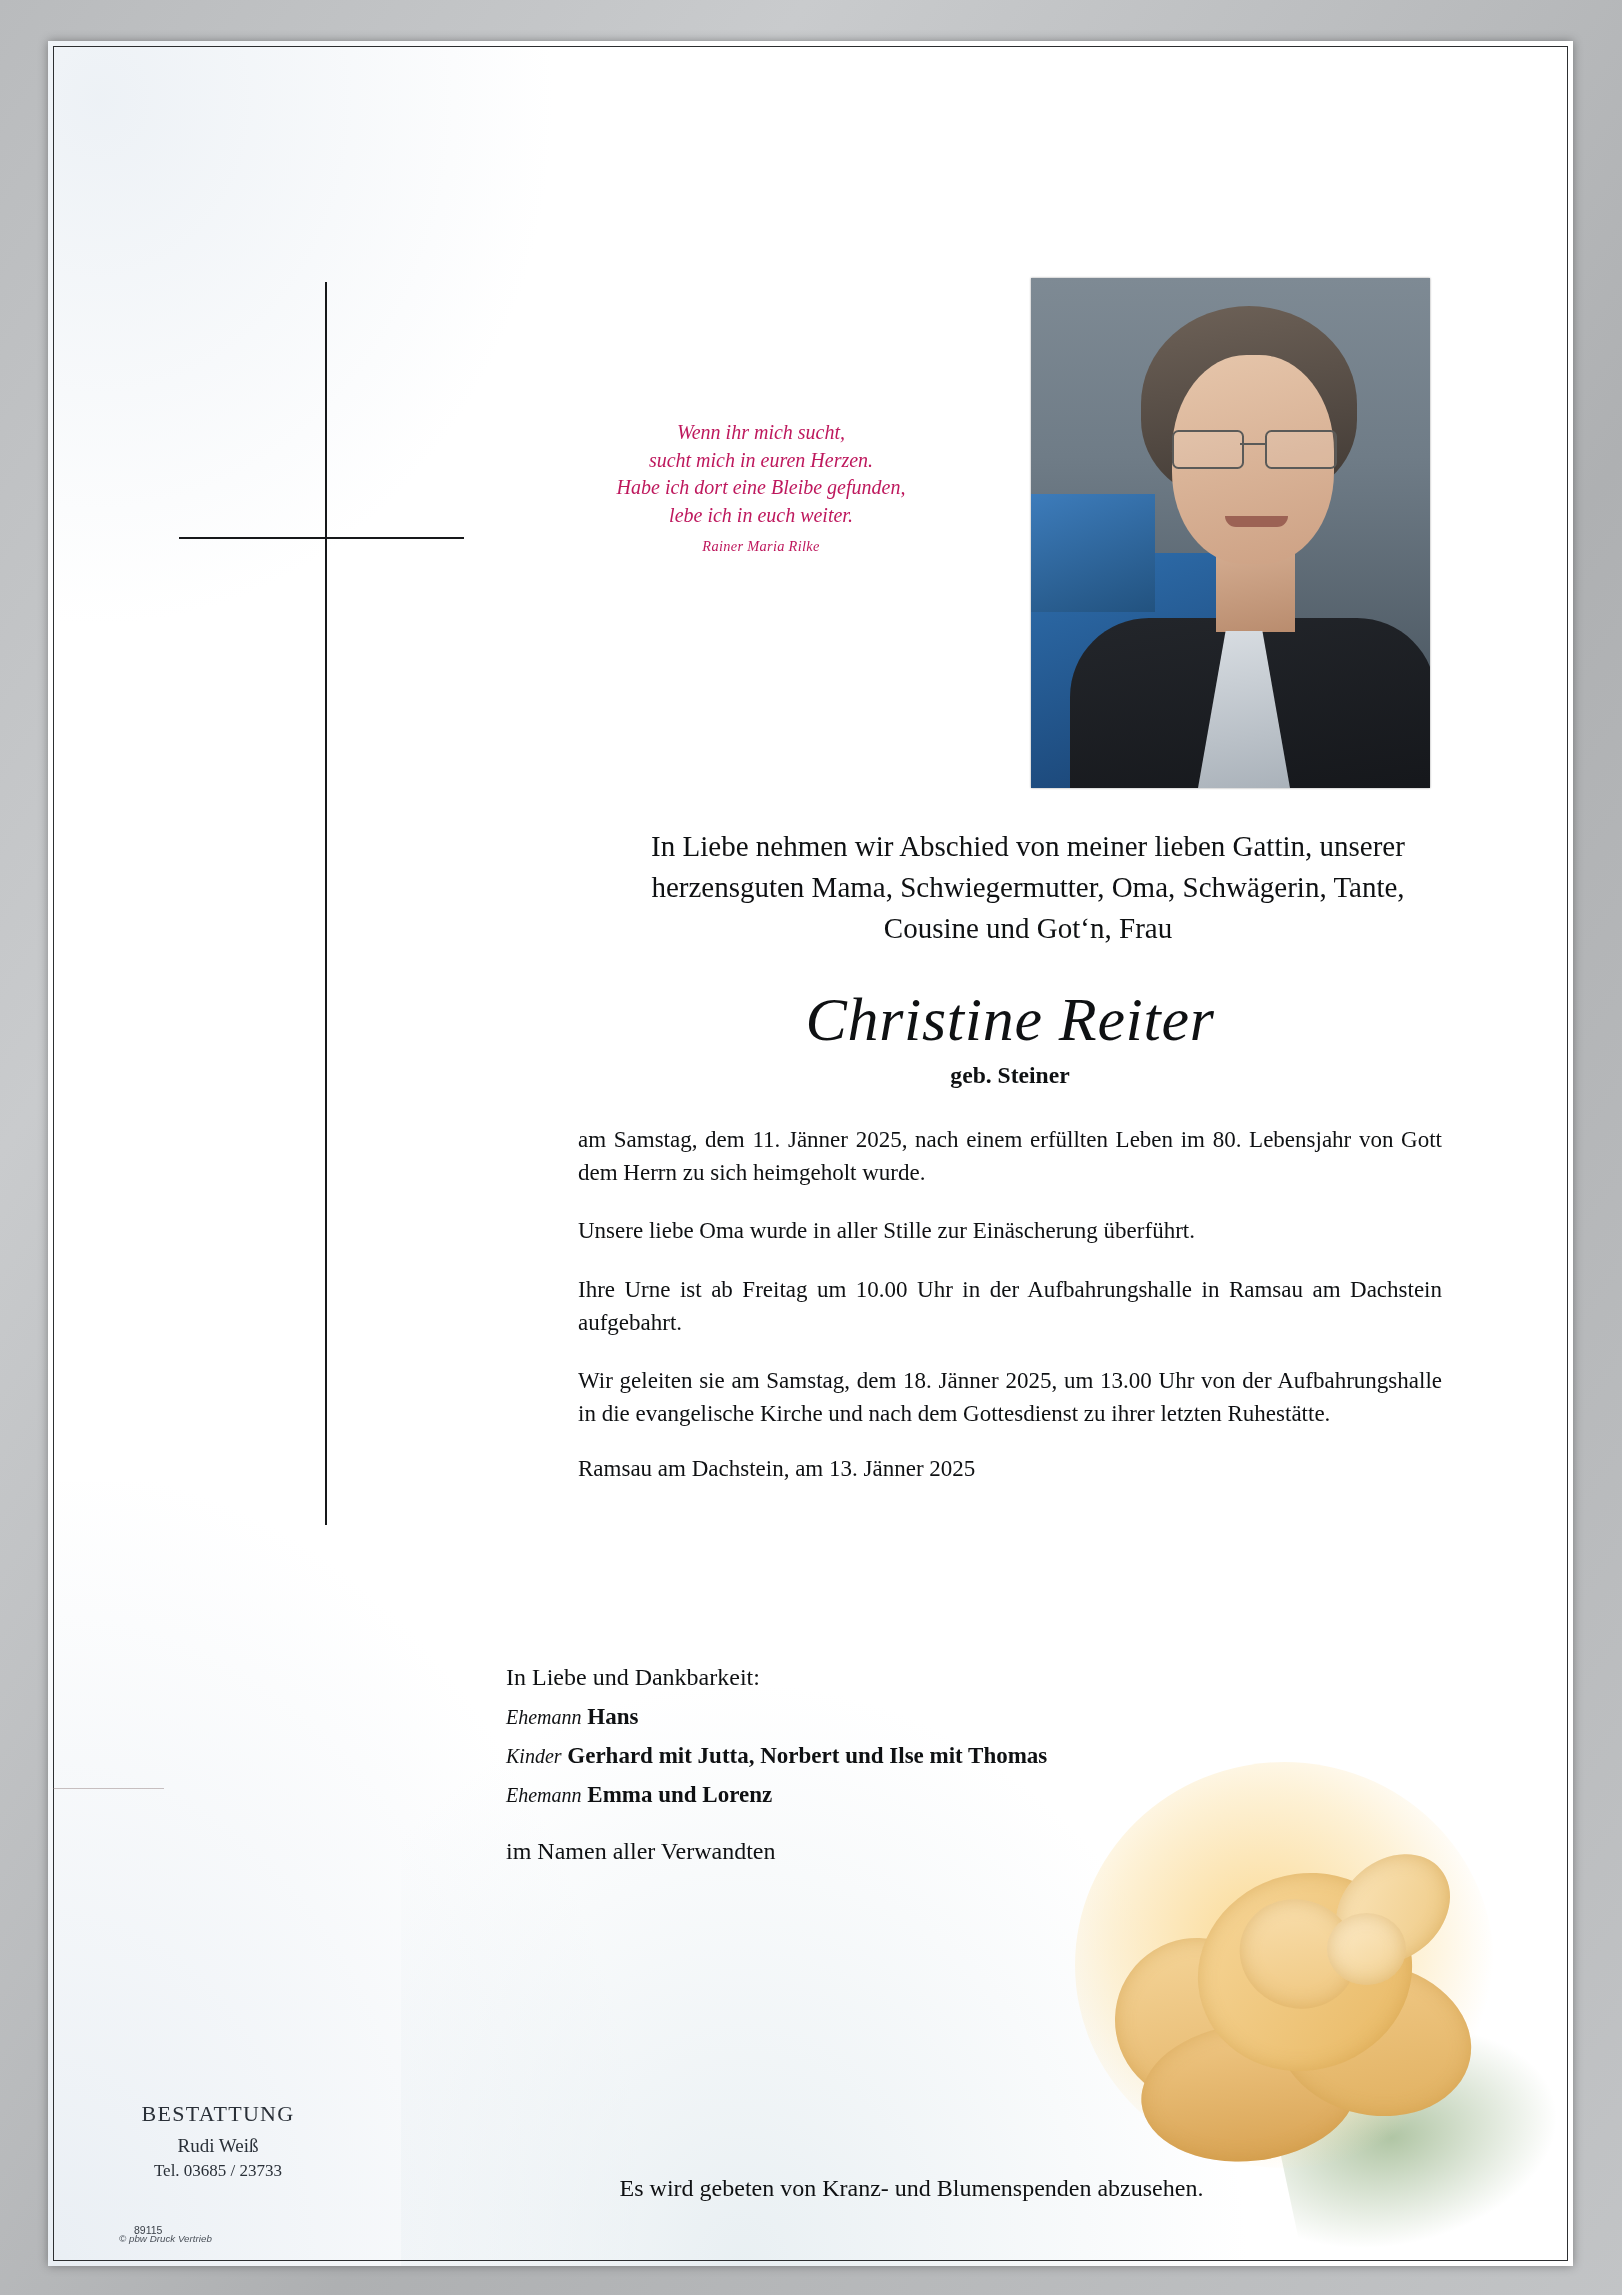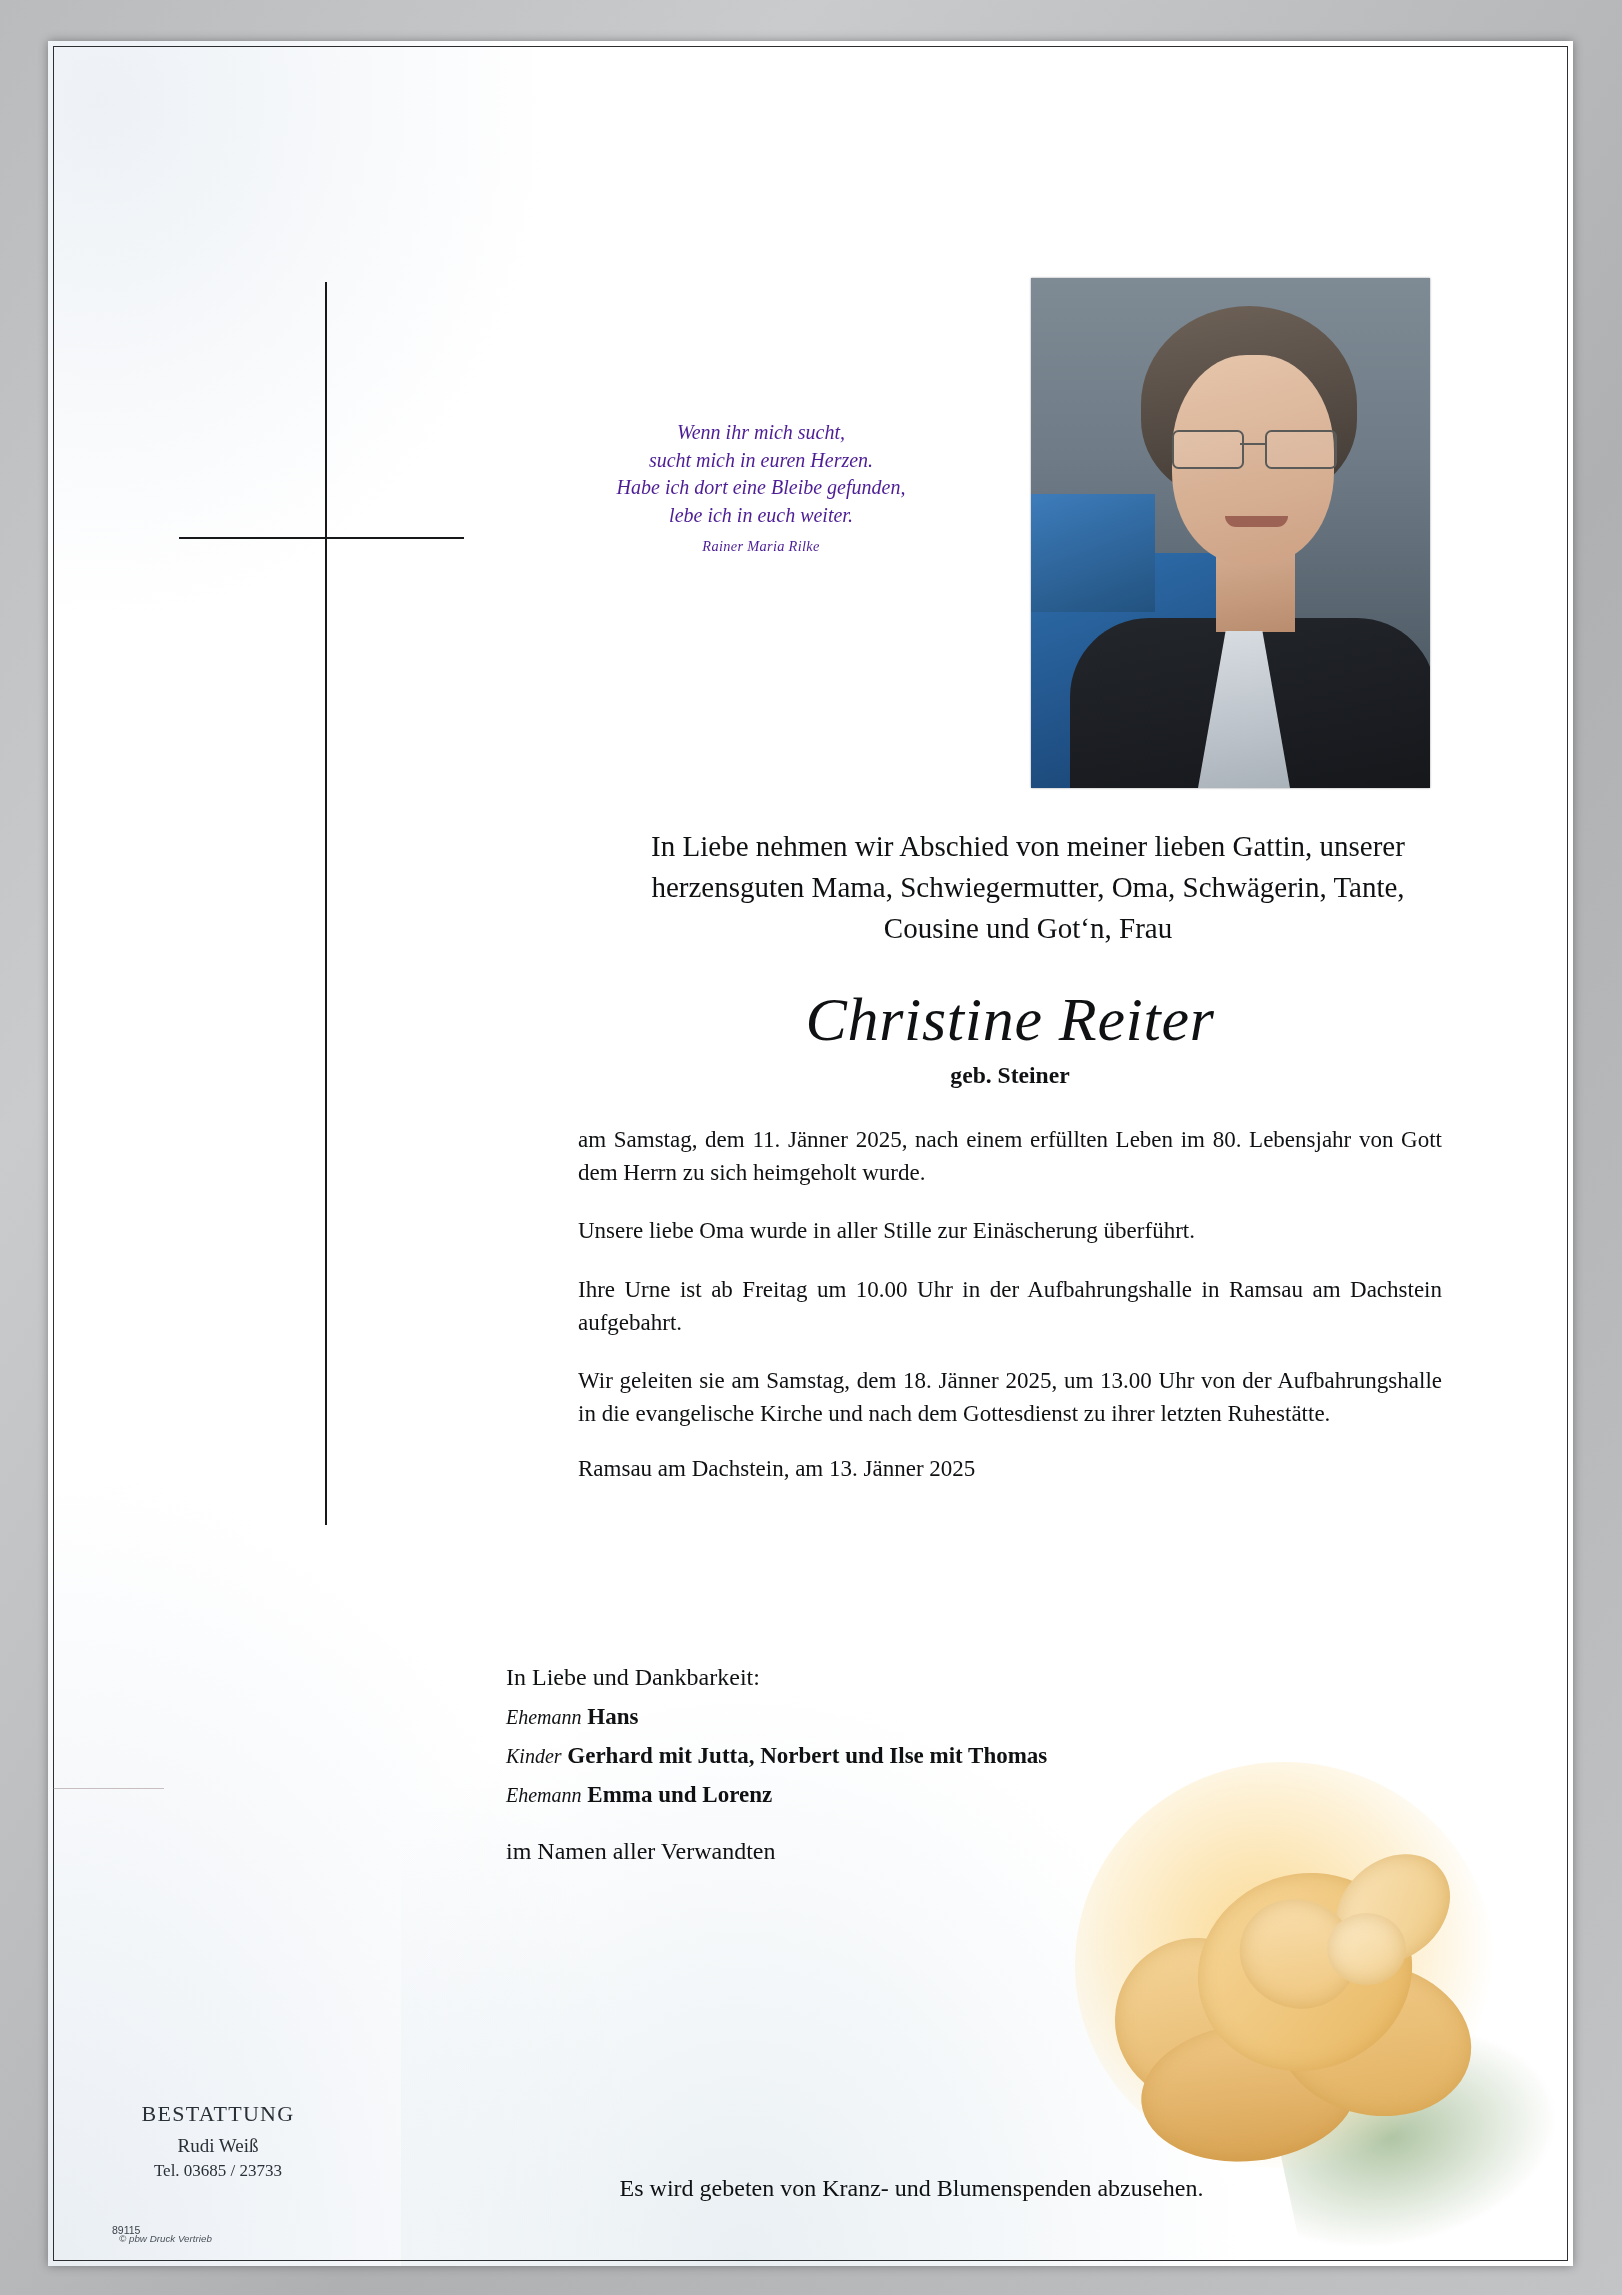--- a/index.html
+++ b/index.html
@@ -142,21 +142,21 @@
   
   .verse {
     position: absolute;
     left: 510px;
     top: 378px;
     width: 406px;
     text-align: center;
     font-style: italic;
     font-size: 20px;
     line-height: 1.38;
-    color: #4c1d95;
+    color: #be185d;
   }
   .verse .author {
     margin-top: 7.9px;
     font-size: 14.4px;
     font-style: italic;
     letter-spacing: 0.3px;
   }
 
   
   .maintext {
@@ -275,21 +275,21 @@
     text-align: center;
     color: #2a3038;
     font-family: "Liberation Serif", serif;
   }
   .stamp .s1 { font-size: 22px; letter-spacing: 1.3px; }
   .stamp .s2 { font-size: 19px; margin-top: 8px; }
   .stamp .s3 { font-size: 17px; margin-top: 3.9px; }
 
   .tiny-code {
     position: absolute;
-    left: 16px;
+    left: 38px;
     bottom: 30px;
     font-size: 10.5px;
     color: #3b4149;
     font-family: "Liberation Sans", sans-serif;
     padding-left: 48px;
   }
   .tiny-logo {
     position: absolute;
     left: 71px;
     bottom: 22px;

